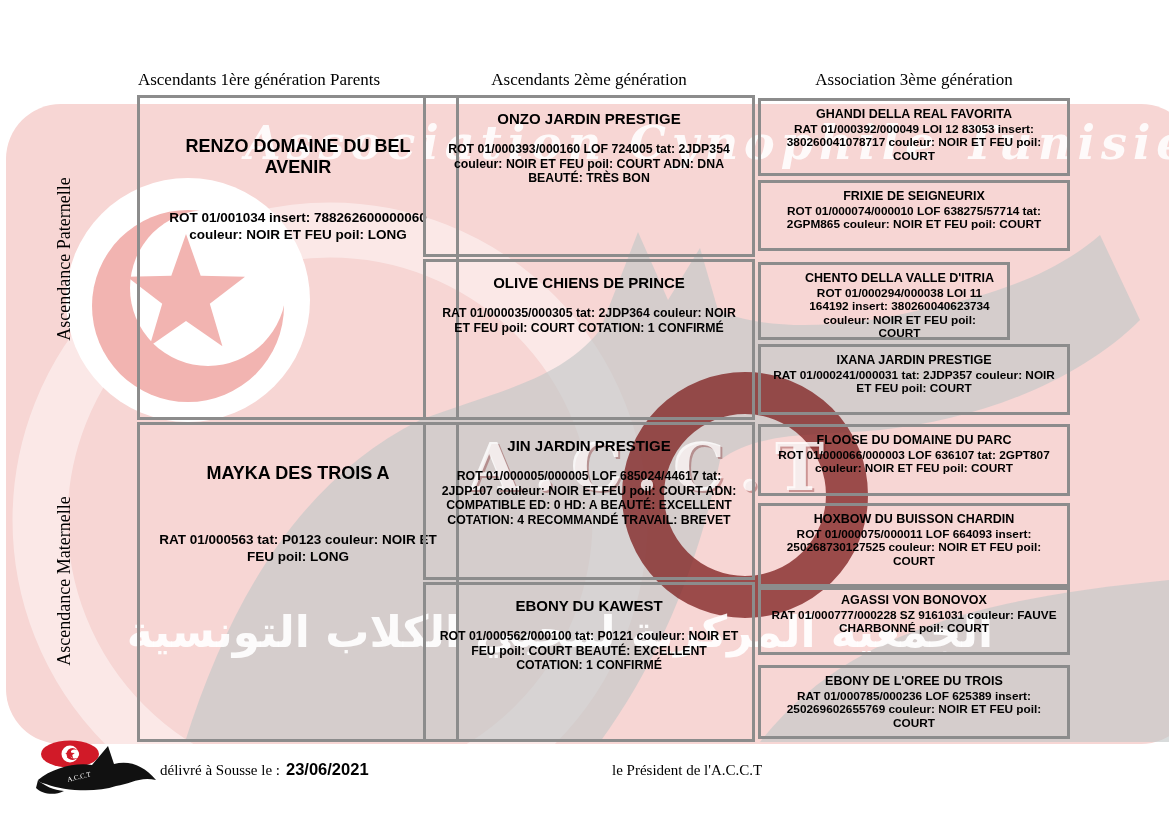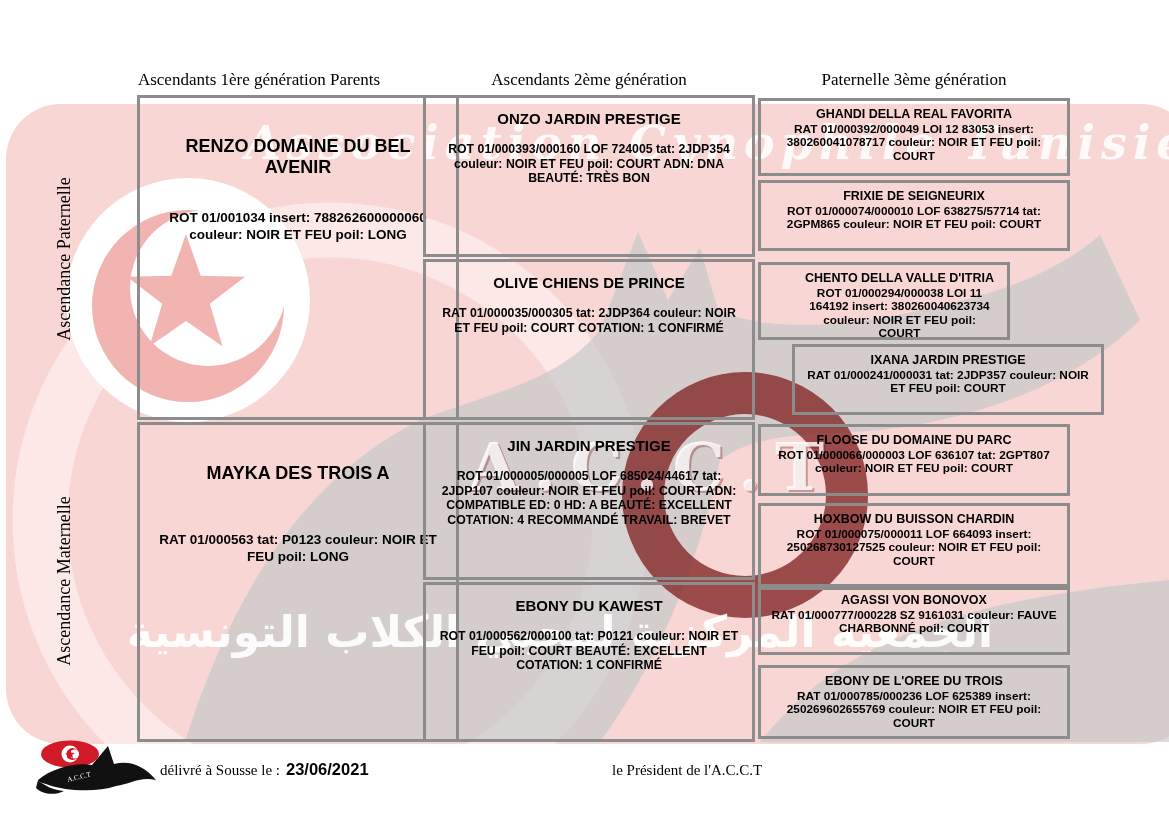--- a/index.html
+++ b/index.html
@@ -93,21 +93,21 @@
 
   <circle cx="745" cy="495" r="102" fill="none" stroke="#7c1c1c" stroke-width="42" opacity="0.75"></circle>
 </svg>
 
 <span class="wm-text wm-script">Association Cynophile Tunisienne</span>
 <span class="wm-text wm-acct">A.C.C.T</span>
 <span class="wm-text wm-arabic">الجمعية المركزية لمحبي الكلاب التونسية</span>
 
 <div class="col-header" style="left:98px;width:322px;">Ascendants 1ère génération  Parents</div>
 <div class="col-header" style="left:423px;width:332px;">Ascendants 2ème génération</div>
-<div class="col-header" style="left:758px;width:312px;">Paternelle 3ème génération</div>
+<div class="col-header" style="left:758px;width:312px;">Association 3ème génération</div>
 
 <div class="side-label" style="left:-84px;top:247px;">Ascendance Paternelle</div>
 <div class="side-label" style="left:-84px;top:569px;">Ascendance Maternelle</div>
 
 <div class="pbox box-gen1" style="left:98px;top:95px;width:322px;height:325px;">
   <div class="title">RENZO DOMAINE DU BEL AVENIR</div>
   <div class="details">ROT 01/001034 insert: 788262600000060 couleur: NOIR ET FEU poil: LONG</div>
 </div>
 <div class="pbox box-gen1 box-mayka" style="left:98px;top:422px;width:322px;height:320px;">
   <div class="title">MAYKA DES TROIS A</div>
@@ -136,21 +136,21 @@
   <div class="details">RAT 01/000392/000049 LOI 12 83053 insert: 380260041078717 couleur: NOIR ET FEU poil: COURT</div>
 </div>
 <div class="pbox box-gen3" style="left:758px;top:180px;width:312px;height:71px;">
   <div class="title">FRIXIE DE SEIGNEURIX</div>
   <div class="details">ROT 01/000074/000010 LOF 638275/57714 tat: 2GPM865 couleur: NOIR ET FEU poil: COURT</div>
 </div>
 <div class="pbox box-gen3" style="left:758px;top:262px;width:252px;height:78px;padding-left:40px;">
   <div class="title">CHENTO DELLA VALLE D'ITRIA</div>
   <div class="details">ROT 01/000294/000038 LOI 11 164192 insert: 380260040623734 couleur: NOIR ET FEU poil: COURT</div>
 </div>
-<div class="pbox box-gen3" style="left:758px;top:344px;width:312px;height:71px;margin-left:34px;">
+<div class="pbox box-gen3" style="left:758px;top:344px;width:312px;height:71px;">
   <div class="title">IXANA JARDIN PRESTIGE</div>
   <div class="details">RAT 01/000241/000031 tat: 2JDP357 couleur: NOIR ET FEU poil: COURT</div>
 </div>
 <div class="pbox box-gen3" style="left:758px;top:424px;width:312px;height:72px;">
   <div class="title">FLOOSE DU DOMAINE DU PARC</div>
   <div class="details">ROT 01/000066/000003 LOF 636107 tat: 2GPT807 couleur: NOIR ET FEU poil: COURT</div>
 </div>
 <div class="pbox box-gen3" style="left:758px;top:503px;width:312px;height:87px;">
   <div class="title">HOXBOW DU BUISSON CHARDIN</div>
   <div class="details">ROT 01/000075/000011 LOF 664093 insert: 250268730127525 couleur: NOIR ET FEU poil: COURT</div>

